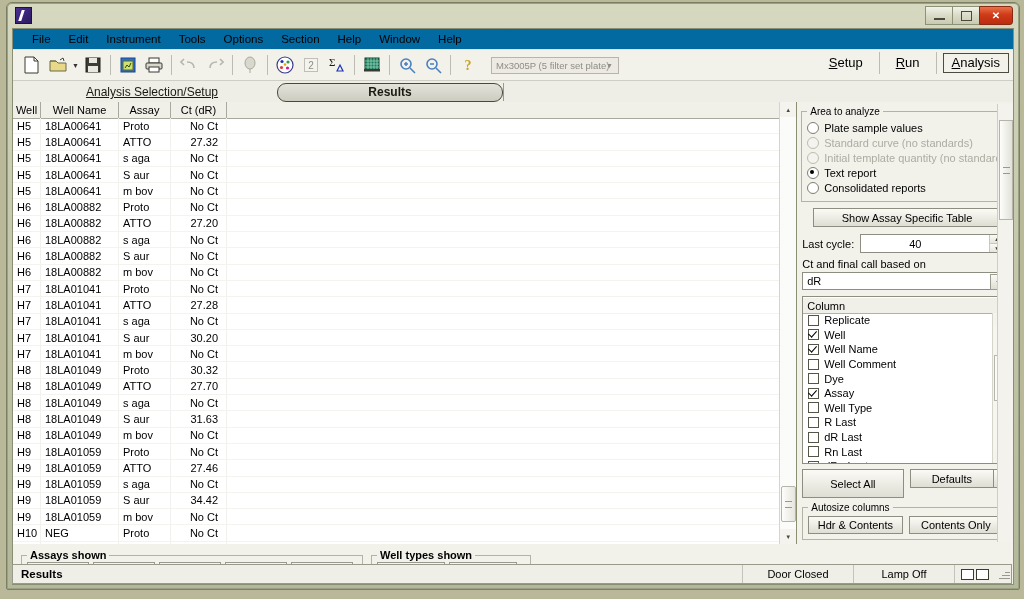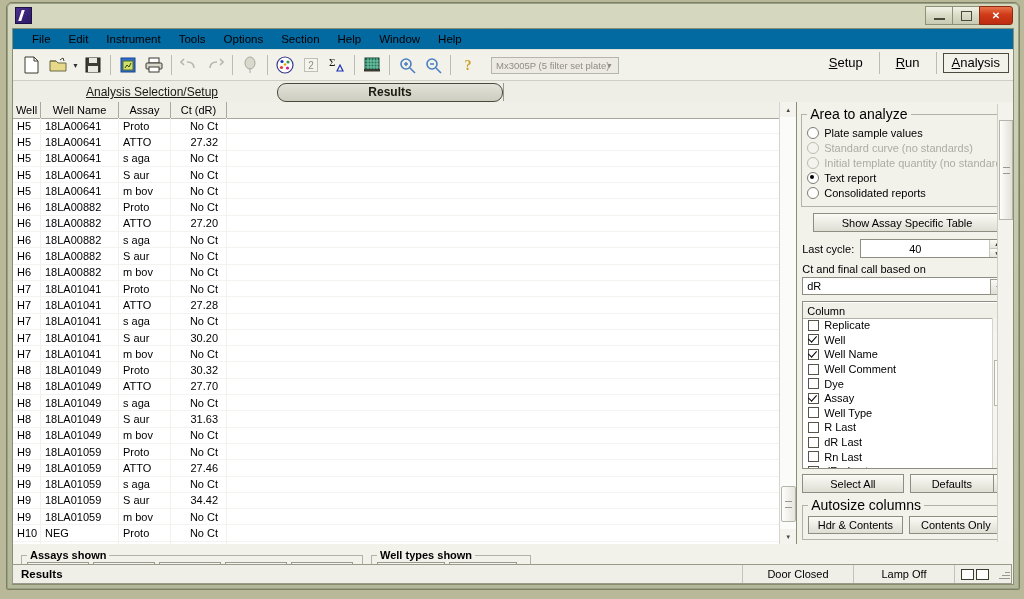--- a/index.html
+++ b/index.html
@@ -160,21 +160,21 @@
 
   
   #opt-panel{
     width:216px;background:#f2f1ea;position:relative;overflow:hidden;
     padding:4px 0 0 4px;box-sizing:border-box;
   }
   fieldset.gb{
     border:1px solid #b3b2a6;margin:0 0 6px 0;padding:3px 5px 5px 5px;
     background:#f2f1ea;
   }
-  fieldset.gb legend{font-size:14px;padding:0 3px;color:#000;}
+  fieldset.gb legend{font-size:10px;padding:0 3px;color:#000;}
   .radio-row{display:flex;align-items:center;height:14px;margin:1px 0;}
   .radio{
     width:10px;height:10px;border:1px solid #7f7e74;border-radius:50%;
     background:#fff;margin-right:5px;flex:0 0 auto;position:relative;
   }
   .radio.on:after{
     content:"";position:absolute;left:2px;top:2px;width:4px;height:4px;
     background:#000;border-radius:50%;
   }
   .rlabel{font-size:11px;color:#000;white-space:nowrap;}
@@ -237,21 +237,21 @@
   #col-vsb{
     position:absolute;right:0;top:16px;width:15px;bottom:0;background:#f6f5f0;
     border-left:1px solid #d6d5cc;
   }
   #col-thumb{
     position:absolute;left:1px;top:42px;width:12px;height:44px;
     background:linear-gradient(90deg,#fdfdfb,#e2e1d8);border:1px solid #b5b4aa;
     display:flex;align-items:center;justify-content:center;
   }
   .btn-row{display:flex;margin:5px 4px 4px 1px;gap:6px;}
-  #select-all-btn{flex:1;height:19px;}
+  #select-all-btn{flex:1;height:29px;}
   #defaults-wrap{flex:1;display:flex;}
   #defaults-btn{flex:1;height:19px;}
   #defaults-arrow{width:16px;height:19px;margin-left:-1px;}
   #autosize-fs{margin:0 4px 0 1px;}
   .btn-row2{display:flex;gap:6px;}
   .btn-row2 .btn{flex:1;height:18px;}
 
   
   #opt-vsb{
     position:absolute;right:0;top:2px;width:15px;bottom:2px;background:#f3f2ed;

